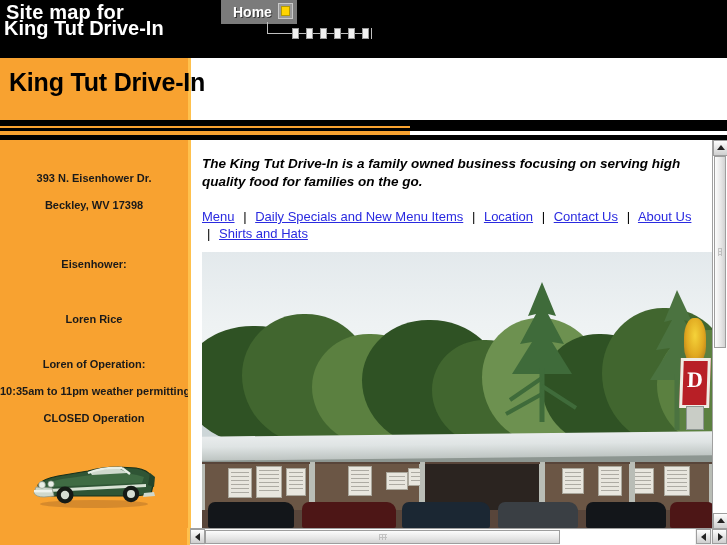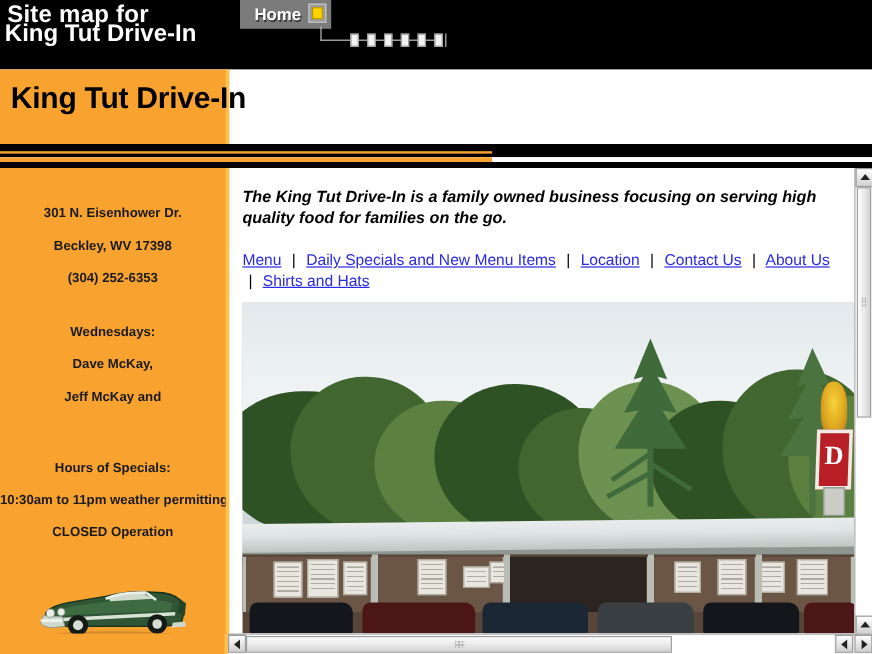--- a/index.html
+++ b/index.html
@@ -37,21 +37,21 @@
     position: absolute;
     left: 4px; top: 17px;
     color: #ffffff;
     font-size: 20px;
     font-weight: bold;
     white-space: nowrap;
   }
   
   #home-node {
     position: absolute;
-    left: 200px; top: 0px;
+    left: 221px; top: 0px;
     width: 76px; height: 24px;
     background: #7b7b7b;
   }
   #home-label {
     position: absolute;
     left: 12px; top: 4px;
     color: #ffffff;
     font-size: 14px;
     font-weight: bold;
     text-shadow: 1px 1px 0 #3a3a3a;
@@ -453,36 +453,34 @@
   </div>
 
   <div id="div-black1"></div>
   <div id="div-orange-line"></div>
   <div id="div-white"></div>
   <div id="div-orange-line2"></div>
   <div id="div-black2"></div>
 
   <div id="sidebar">
     <div style="height:32px"></div>
-    <div class="side-line">301 N. Eisenhower Dr.</div>
+    <div class="side-line">393 N. Eisenhower Dr.</div>
     <div class="side-gap"></div>
     <div class="side-line">Beckley, WV 17398</div>
     <div class="side-gap"></div>
-    <div class="side-line">(304) 252-6353</div>
     <div style="height:32px"></div>
-    <div class="side-line">Wednesdays:</div>
+    <div class="side-line">Eisenhower:</div>
     <div class="side-gap"></div>
-    <div class="side-line">Dave McKay,</div>
     <div class="side-gap"></div>
-    <div class="side-line">Jeff McKay and</div>
     <div class="side-gap"></div>
+    <div class="side-line">Loren Rice</div>
     <div style="height:32px"></div>
-    <div class="side-line">Hours of Specials:</div>
+    <div class="side-line">Loren of Operation:</div>
     <div class="side-gap"></div>
-    <div class="side-line">10:30am to 11pm weather permitting</div>
+    <div class="side-line">10:35am to 11pm weather permitting</div>
     <div class="side-gap"></div>
     <div class="side-line">CLOSED Operation</div>
 
     <div id="car-wrap">
       <svg width="125" height="62" viewBox="0 0 125 62" aria-hidden="true">
 
         <ellipse cx="62" cy="55" rx="54" ry="4" fill="#b9762a" opacity="0.55"></ellipse>
 
         <path d="M8 44 L6 36 Q10 30 26 27 L56 22 Q70 18 86 18 L104 19 Q116 21 119 27 L121 36 L119 45 L104 47 L20 47 Z" fill="#2f5535" stroke="#16301c" stroke-width="1.2"></path>
 

